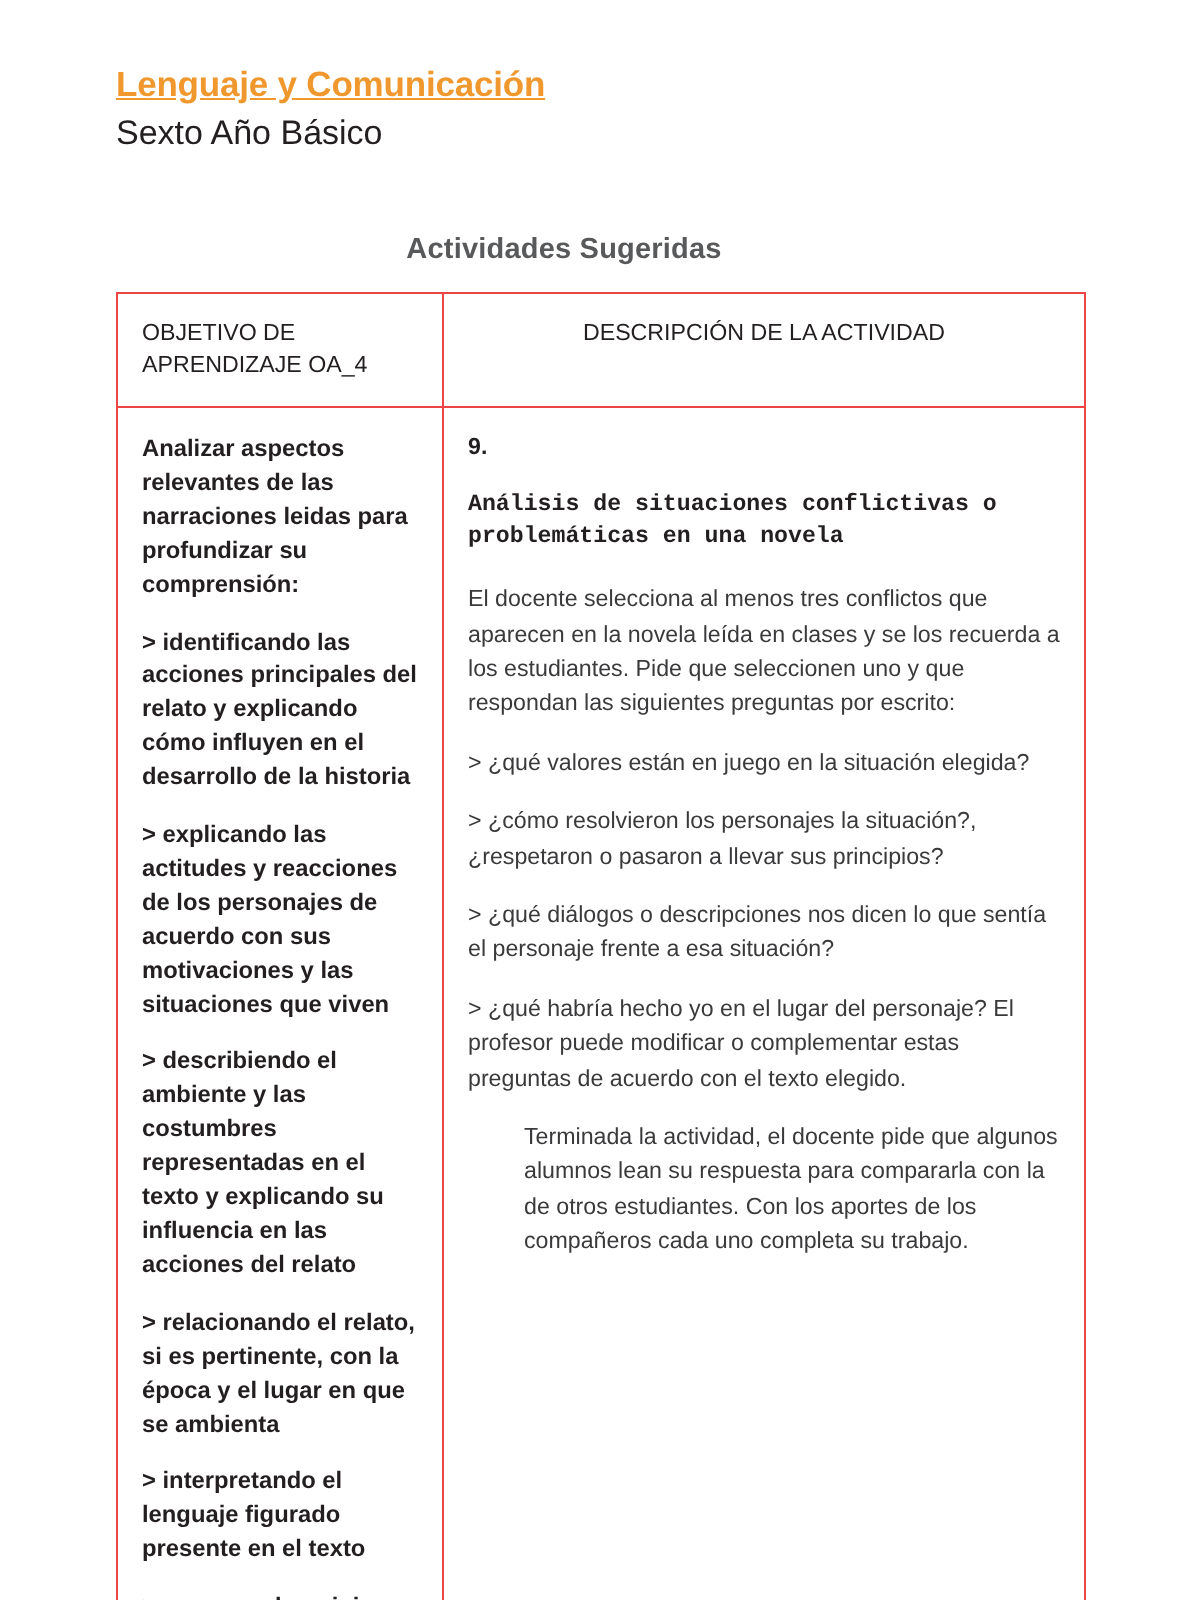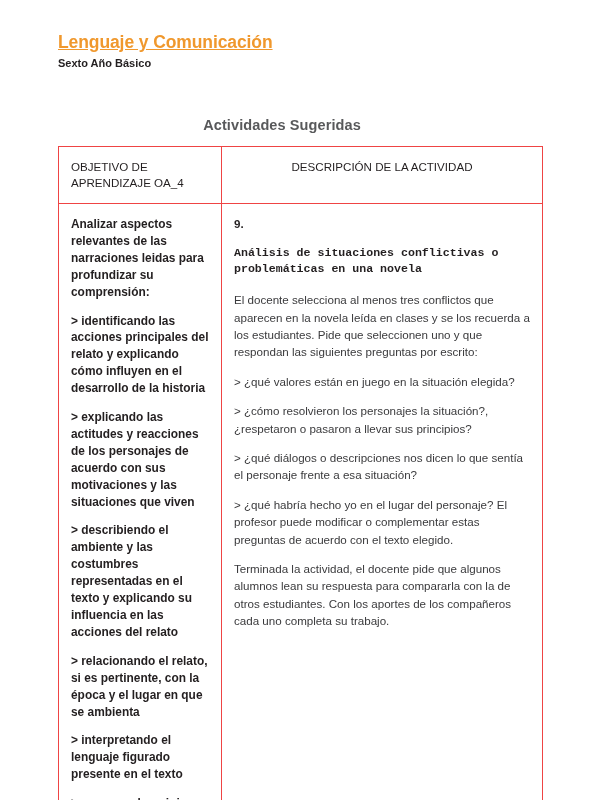--- a/index.html
+++ b/index.html
@@ -33,22 +33,22 @@
   .subject-title {
     font-size: 17.5px;
     font-weight: bold;
     color: #f0982d;
     line-height: 1.25;
     letter-spacing: -0.1px;
     white-space: nowrap;
     text-decoration: underline;
   }
   .grade-title {
-    font-size: 11px;
-    font-weight: bold;
+    font-size: 17px;
+    font-weight: normal;
     color: #231f20;
     line-height: 1.3;
     margin-top: 2px;
     white-space: nowrap;
   }
   .unit-label {
     font-size: 15px;
     font-weight: bold;
     color: #f0982d;
     line-height: 1.25;
@@ -136,21 +136,21 @@
     line-height: 1.45;
     margin: 0 0 13px 0;
     font-family: Liberation Mono, monospace;
   }
   .act-para {
     font-size: 11.6px;
     color: #3a3a3c;
     line-height: 1.5;
     margin: 0 0 12px 0;
   }
-  .act-para:last-child { margin-bottom: 0; }
+  .act-para:last-child { margin-bottom: 0; margin-left: 28px; }
 </style>
 </head>
 <body>
 
 <div class="doc-header">
   <div class="header-left">
     <div class="subject-title">Lenguaje y Comunicación</div>
     <div class="grade-title">Sexto Año Básico</div>
   </div>
 </div>

